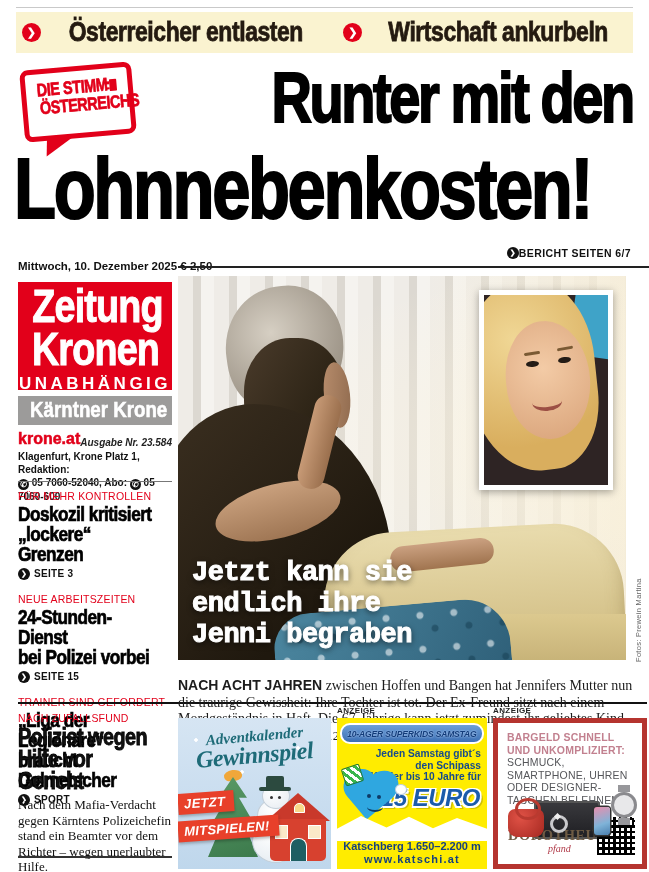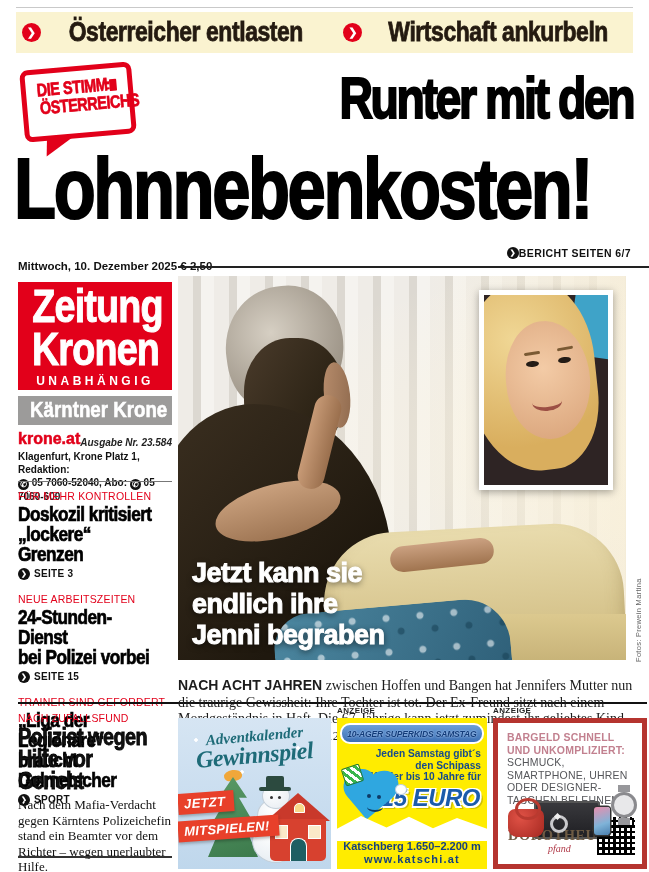--- a/index.html
+++ b/index.html
@@ -25,32 +25,32 @@
          transform:rotate(-5deg);text-align:center;padding-top:7px;box-sizing:border-box;z-index:3;}
   .badge::after{content:"";position:absolute;left:16px;bottom:-22px;width:0;height:0;
          border-left:26px solid #e2001a;border-bottom:20px solid transparent;transform:rotate(6deg);}
   .badge .bl{font-size:18px;line-height:18px;font-weight:700;color:#e2001a;-webkit-text-stroke:.7px #e2001a;letter-spacing:-.5px;}
   .plug{position:relative;display:inline-block;width:9px;height:12px;background:#e2001a;border-radius:1px;margin-left:2px;vertical-align:-1px;}
   .plug::before,.plug::after{content:"";position:absolute;left:-4px;width:4px;height:2.5px;background:#e2001a;}
   .plug::before{top:2px}.plug::after{bottom:2px}
 
   
   .hl{font-weight:700;color:#000;-webkit-text-stroke:2px #000;letter-spacing:-3px;z-index:2;}
-  .hl1{top:52px;right:16px;font-size:58px;line-height:92px;}
+  .hl1{top:52px;right:16px;font-size:70px;line-height:92px;}
   .hl2{top:142px;left:14px;font-size:86px;line-height:92px;}
   .report{top:247px;right:18px;display:flex;align-items:center;gap:0;font-size:10.5px;font-weight:700;letter-spacing:.4px;color:#111;}
 
   
   .dateline{top:260px;left:18px;font-size:11.5px;font-weight:700;color:#111;}
   .daterule{top:266px;left:178px;right:0;height:1.5px;background:#222;}
 
   
   .logobox{top:282px;left:18px;width:154px;height:108px;background:#e2001a;text-align:center;color:#fff;padding-top:3px;box-sizing:border-box;}
   .logobox .big{font-size:46px;line-height:43px;font-weight:700;-webkit-text-stroke:1px #fff;letter-spacing:-1px;}
-  .logobox .tag{font-size:12px;font-weight:700;letter-spacing:3.5px;margin-top:3px;}
+  .logobox .tag{font-size:17px;font-weight:700;letter-spacing:3.5px;margin-top:3px;}
   .regional{top:396px;left:18px;width:154px;height:29px;background:#9c9b9a;color:#fff;text-align:center;
             font-size:22px;line-height:28px;font-weight:700;-webkit-text-stroke:.6px #fff;}
   .siteline{top:430px;left:18px;width:154px;display:flex;justify-content:space-between;align-items:flex-end;}
   .siteurl{color:#e2001a;font-size:16px;font-weight:700;-webkit-text-stroke:.5px #e2001a;}
   .issue{font-size:10px;font-weight:700;color:#222;font-style:italic;}
   .address{top:450px;left:18px;width:158px;font-size:10px;font-weight:700;line-height:13px;color:#111;}
   .phone-ic{display:inline-flex;align-items:center;justify-content:center;width:11px;height:11px;border-radius:50%;
             background:#111;color:#fff;font-size:8px;vertical-align:-1px;}
   .mastrule{top:481px;left:18px;width:154px;height:1px;background:#777;}
 
@@ -66,21 +66,21 @@
   
   .bstory{top:712px;left:18px;width:156px;}
   .btitle{font-size:23px;line-height:22px;font-weight:700;-webkit-text-stroke:.8px #000;letter-spacing:-.6px;margin:2px 0 5px;}
   .bbody{font-family:"Liberation Serif",serif;font-size:13px;line-height:15.5px;color:#111;}
   .bottomrule{top:856px;left:18px;width:154px;height:1.5px;background:#333;}
 
   
   .photo{left:178px;top:276px;width:448px;height:384px;overflow:hidden;
      background:
        linear-gradient(90deg,rgba(244,236,218,0) 55%,rgba(247,238,216,.85) 100%),
-       repeating-linear-gradient(90deg,#efece7 0 15px,#dcd8d1 15px 23px,#f5f3ef 23px 36px);}
+       repeating-linear-gradient(90deg,#efece7 0 15px,#dcd8d1 15px 23px,#f5f3ef 23px 36px); font-family: Liberation Mono, monospace;}
   .glow{position:absolute;inset:0;background:radial-gradient(ellipse at 85% 45%,rgba(252,244,222,.55),transparent 60%);}
   .hair{position:absolute;left:48px;top:10px;width:118px;height:128px;border-radius:50% 46% 55% 45%;
         background:radial-gradient(circle at 40% 35%,#d6cfc3,#9a9184 75%);transform:rotate(-8deg);}
   .head{position:absolute;left:66px;top:62px;width:100px;height:116px;border-radius:46%;
         background:linear-gradient(120deg,#4a3b2b,#2c2315 70%);}
   .profile{position:absolute;left:146px;top:86px;width:26px;height:66px;border-radius:50%;
         background:linear-gradient(100deg,#b98e6d,#8f6a4e);transform:rotate(-6deg);}
   .torso{position:absolute;left:-24px;top:128px;width:238px;height:280px;border-radius:42% 58% 0 0;
         background:linear-gradient(135deg,#3c3021,#1f180e 70%);}
   .shoulder{position:absolute;left:36px;top:208px;width:128px;height:54px;border-radius:50%;

